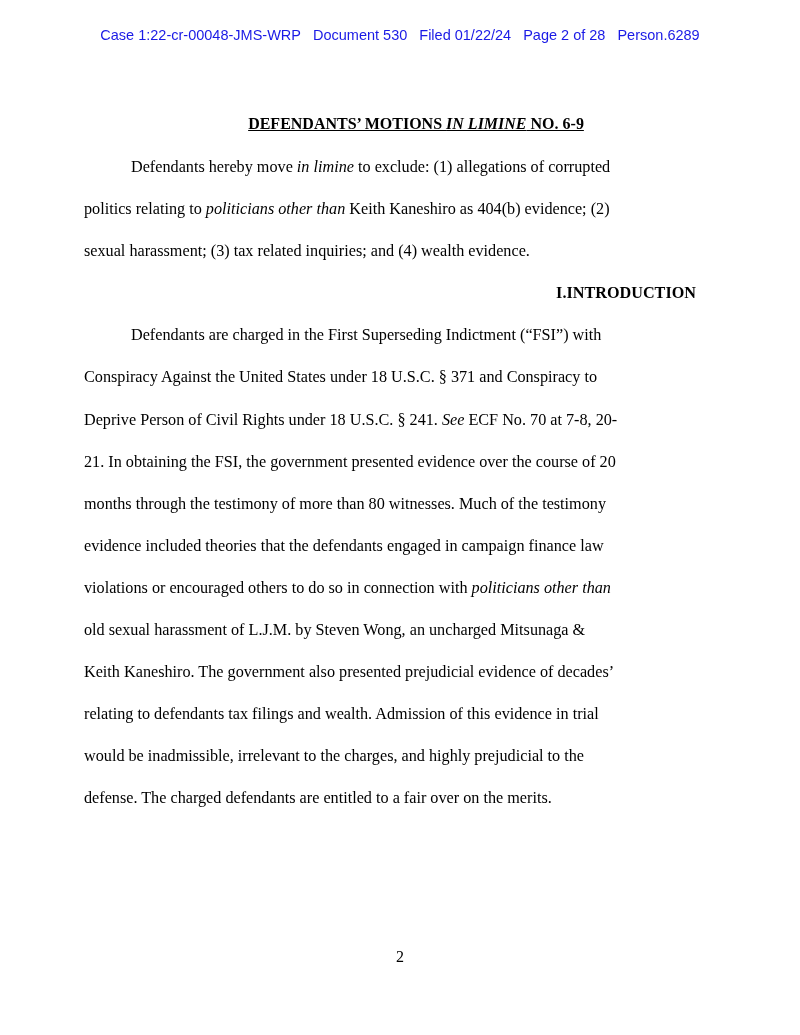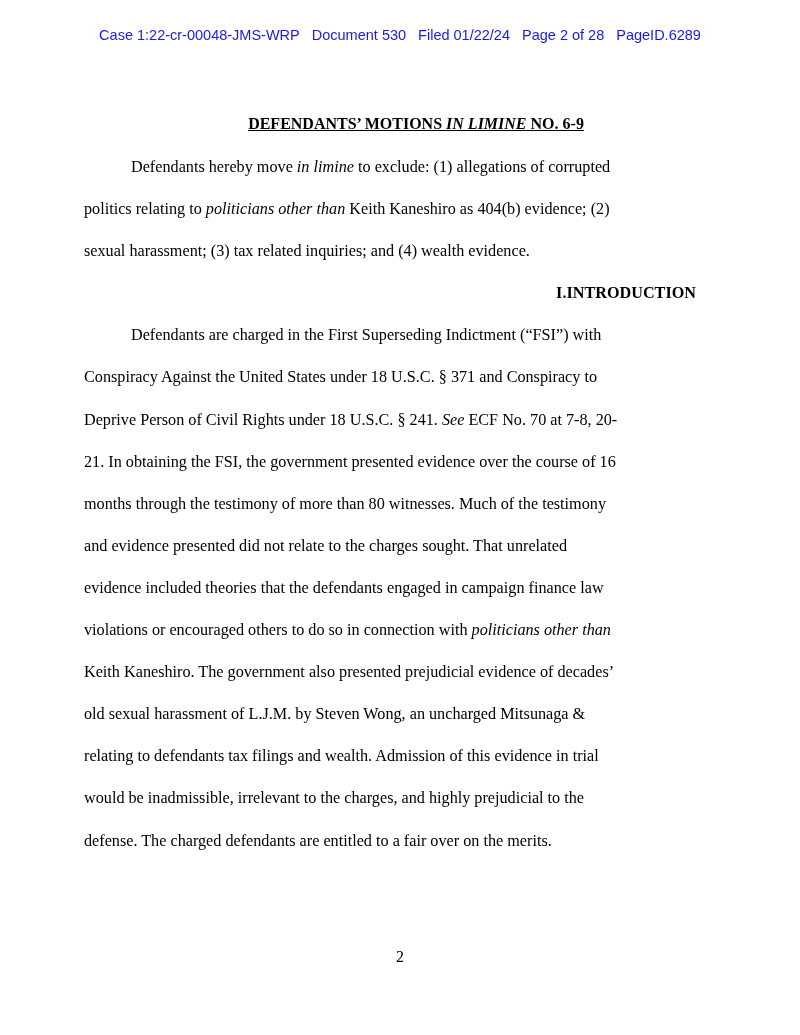--- a/index.html
+++ b/index.html
@@ -27,37 +27,36 @@
     .heading .num { display: inline-block; width: 48px; padding-left: 24px; }
     .pageno {
       position: absolute; top: 948px; left: 0; width: 800px; text-align: center;
       font-family: "Liberation Serif", serif; font-size: 16px; color: #000;
     }
     em { font-style: italic; }
   </style>
 </head>
 <body>
 
-<div class="header"><span>Case 1:22-cr-00048-JMS-WRP</span><span>Document 530</span><span>Filed 01/22/24</span><span>Page 2 of 28</span><span>PageID.6289</span></div>
+<div class="header"><span>Case 1:22-cr-00048-JMS-WRP</span><span>Document 530</span><span>Filed 01/22/24</span><span>Page 2 of 28</span><span>Person.6289</span></div>
 
 <div class="title"><span class="t"><span>DEFENDANTS’ MOTIONS </span><em>IN LIMINE</em><span> NO. 6-9</span></span></div>
 
 <div class="body" style="top:157px;">
   <div class="line indent"><span>Defendants hereby move </span><em>in limine</em><span> to exclude: (1) allegations of corrupted</span></div>
   <div class="line"><span>politics relating to </span><em>politicians other than</em><span> Keith Kaneshiro as 404(b) evidence; (2)</span></div>
   <div class="line">sexual harassment; (3) tax related inquiries; and (4) wealth evidence.</div>
   <div class="line heading"><span class="num">I.</span><span>INTRODUCTION</span></div>
   <div class="line indent">Defendants are charged in the First Superseding Indictment (“FSI”) with</div>
   <div class="line">Conspiracy Against the United States under 18 U.S.C. § 371 and Conspiracy to</div>
   <div class="line"><span>Deprive Person of Civil Rights under 18 U.S.C. § 241. </span><em>See</em><span> ECF No. 70 at 7-8, 20-</span></div>
-  <div class="line">21. In obtaining the FSI, the government presented evidence over the course of 16</div>
+  <div class="line">21. In obtaining the FSI, the government presented evidence over the course of 20</div>
   <div class="line">months through the testimony of more than 80 witnesses. Much of the testimony</div>
-  <div class="line">and evidence presented did not relate to the charges sought. That unrelated</div>
   <div class="line">evidence included theories that the defendants engaged in campaign finance law</div>
   <div class="line"><span>violations or encouraged others to do so in connection with </span><em>politicians other than</em></div>
+  <div class="line">old sexual harassment of L.J.M. by Steven Wong, an uncharged Mitsunaga &amp;</div>
   <div class="line">Keith Kaneshiro. The government also presented prejudicial evidence of decades’</div>
-  <div class="line">old sexual harassment of L.J.M. by Steven Wong, an uncharged Mitsunaga &amp;</div>
   <div class="line">relating to defendants tax filings and wealth. Admission of this evidence in trial</div>
   <div class="line">would be inadmissible, irrelevant to the charges, and highly prejudicial to the</div>
   <div class="line">defense. The charged defendants are entitled to a fair over on the merits.</div>
 </div>
 
 <div class="pageno">2</div>
 
 </body></html>

